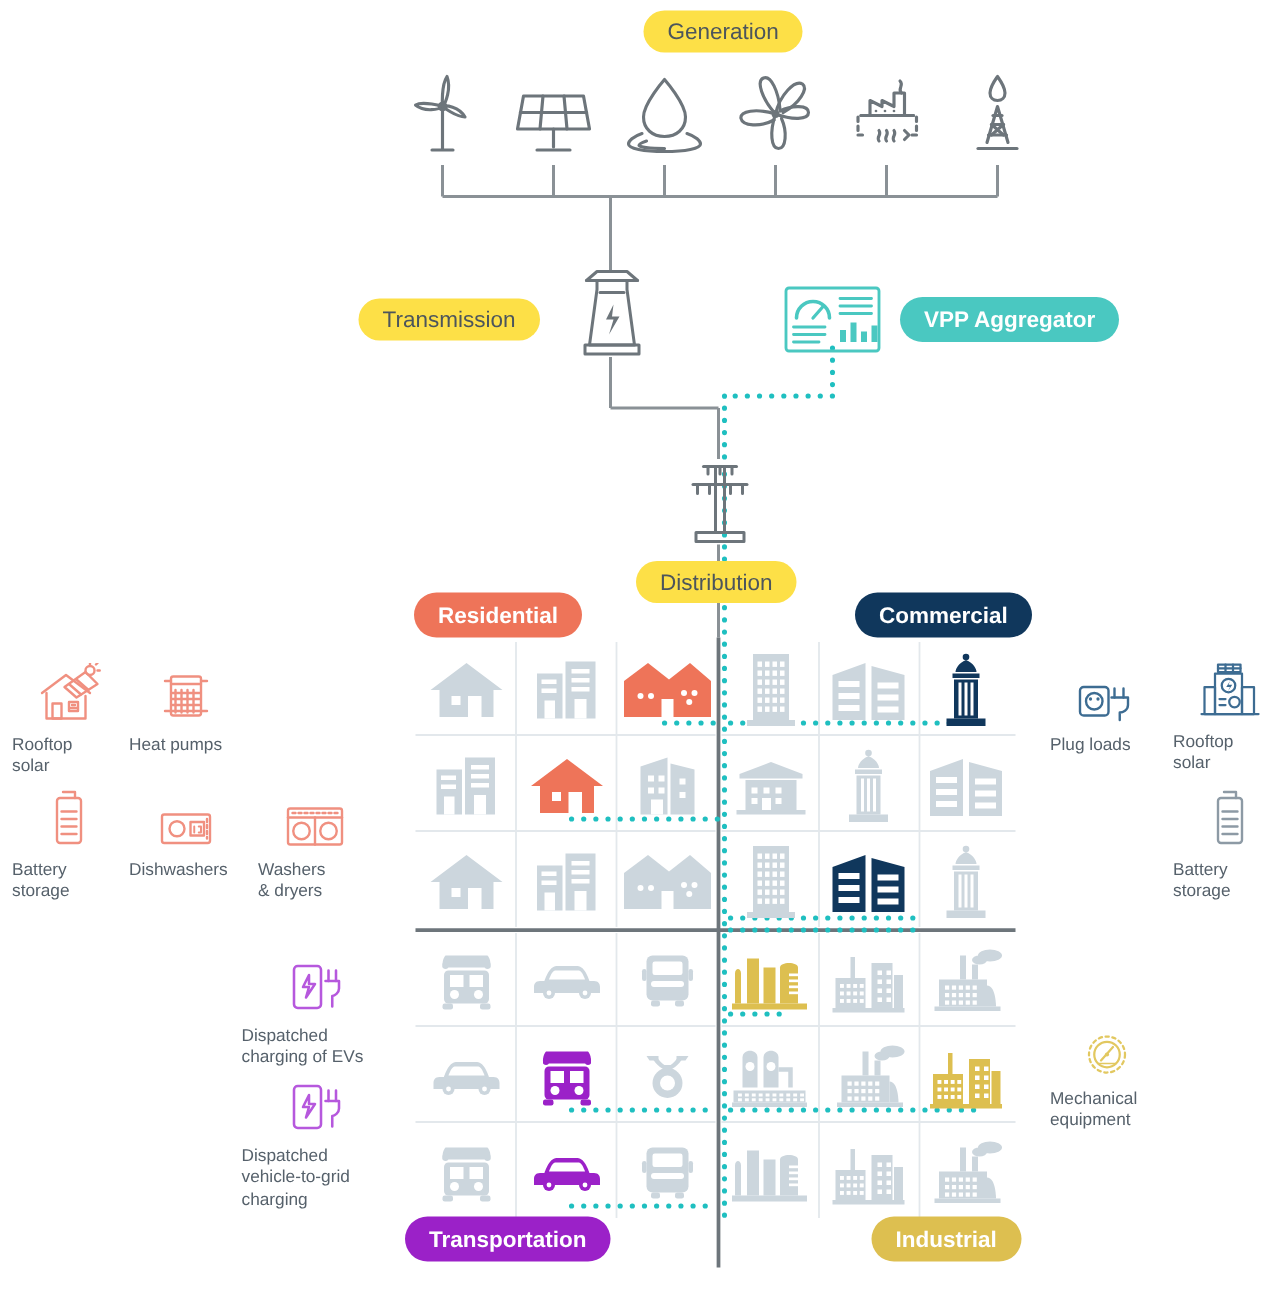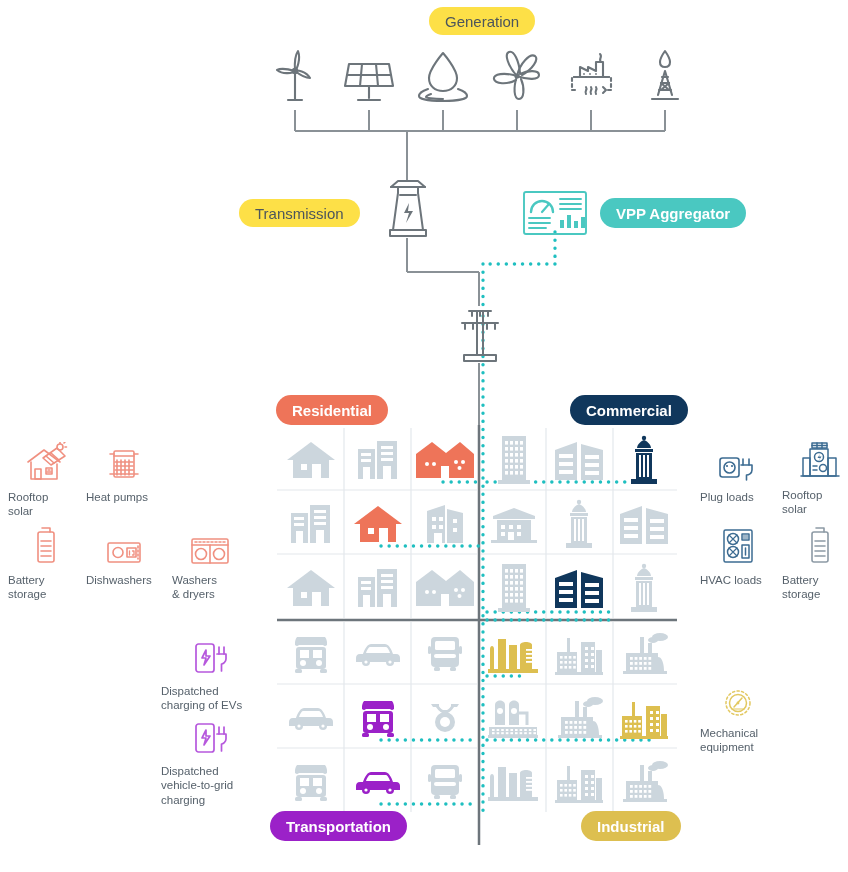--- a/index.html
+++ b/index.html
@@ -230,20 +230,23 @@
   <div style="position:absolute; left:452px; top:303px; width:56px; height:62px;">
     <svg viewBox="0 0 56 62" fill="none" stroke="#6d757b" stroke-width="2" stroke-linecap="round" stroke-linejoin="round">
       <path d="M17 8 L39 8"></path>
       <path d="M20 8 L20 13 M28 8 L28 13 M36 8 L36 13"></path>
       <path d="M10 20 L46 20"></path>
       <path d="M13 20 L13 26 M21 20 L21 26 M35 20 L35 26 M43 20 L43 26"></path>
       <path d="M25 8 L25 52 M31 8 L31 52"></path>
       <path d="M12 52 L44 52 L44 58 L12 58 Z"></path>
     </svg>
   </div>
+  <div class="pill pill-gray" style="left:424px; top:374px;">
+    <span>Distribution</span>
+  </div>
 
   <div class="pill pill-coral" style="left:276px; top:395px; height:30px;">
     <span>Residential</span>
   </div>
   <div class="pill pill-navy" style="left:570px; top:395px; height:30px;">
     <span>Commercial</span>
   </div>
   <div class="pill pill-purple" style="left:270px; top:811px; height:30px;">
     <span>Transportation</span>
   </div>
@@ -362,35 +365,20 @@
         <path d="M2 38 L40 38"></path>
         <rect x="13" y="5" width="15" height="5"></rect>
         <path d="M13 7.5 L28 7.5 M18 5 L18 10 M23 5 L23 10"></path>
         <circle cx="20" cy="19" r="4.5"></circle>
         <path d="M21 16 L18.5 20 L21 20 L19.5 23 L22.5 18.5 L20 18.5 Z" fill="#3d6c92" stroke="none"></path>
         <circle cx="24" cy="30" r="3.5"></circle>
         <path d="M14 28 L18 28 M14 32 L18 32"></path>
       </svg>
     </div>
     <div class="der-lbl">Rooftop<br>solar</div>
-  </div>
-  <div class="der-item" style="left:700px; top:523px;">
-    <div class="der-ico">
-      <svg width="40" height="42" viewBox="0 0 40 42" fill="none" stroke="#3d6c92" stroke-width="1.5" stroke-linejoin="round" stroke-linecap="round">
-        <rect x="6" y="5" width="28" height="32" rx="1.5"></rect>
-        <circle cx="15" cy="14" r="5.5"></circle>
-          <circle cx="15" cy="27" r="5.5"></circle>
-        <path d="M11 10 L19 18 M19 10 L11 18 M11 23 L19 31 M19 23 L11 31" stroke-width="1.1"></path>
-        <rect x="24" y="9" width="7" height="6"></rect>
-        <path d="M25 11 L30 11 M25 13 L30 13" stroke-width="1"></path>
-        <rect x="24" y="20" width="7" height="13"></rect>
-        <path d="M27.5 23 L27.5 30"></path>
-      </svg>
-    </div>
-    <div class="der-lbl">HVAC loads</div>
   </div>
   <div class="der-item" style="left:782px; top:523px;">
     <div class="der-ico">
       <svg width="26" height="42" viewBox="0 0 26 42" fill="none" stroke="#8d9aa5" stroke-width="1.6" stroke-linejoin="round" stroke-linecap="round">
         <path d="M9 3 L17 3 L17 7"></path>
         <rect x="5" y="7" width="16" height="30" rx="2"></rect>
         <path d="M8 16 L18 16 M8 21 L18 21 M8 26 L18 26 M8 31 L18 31"></path>
       </svg>
     </div>
     <div class="der-lbl">Battery<br>storage</div>

